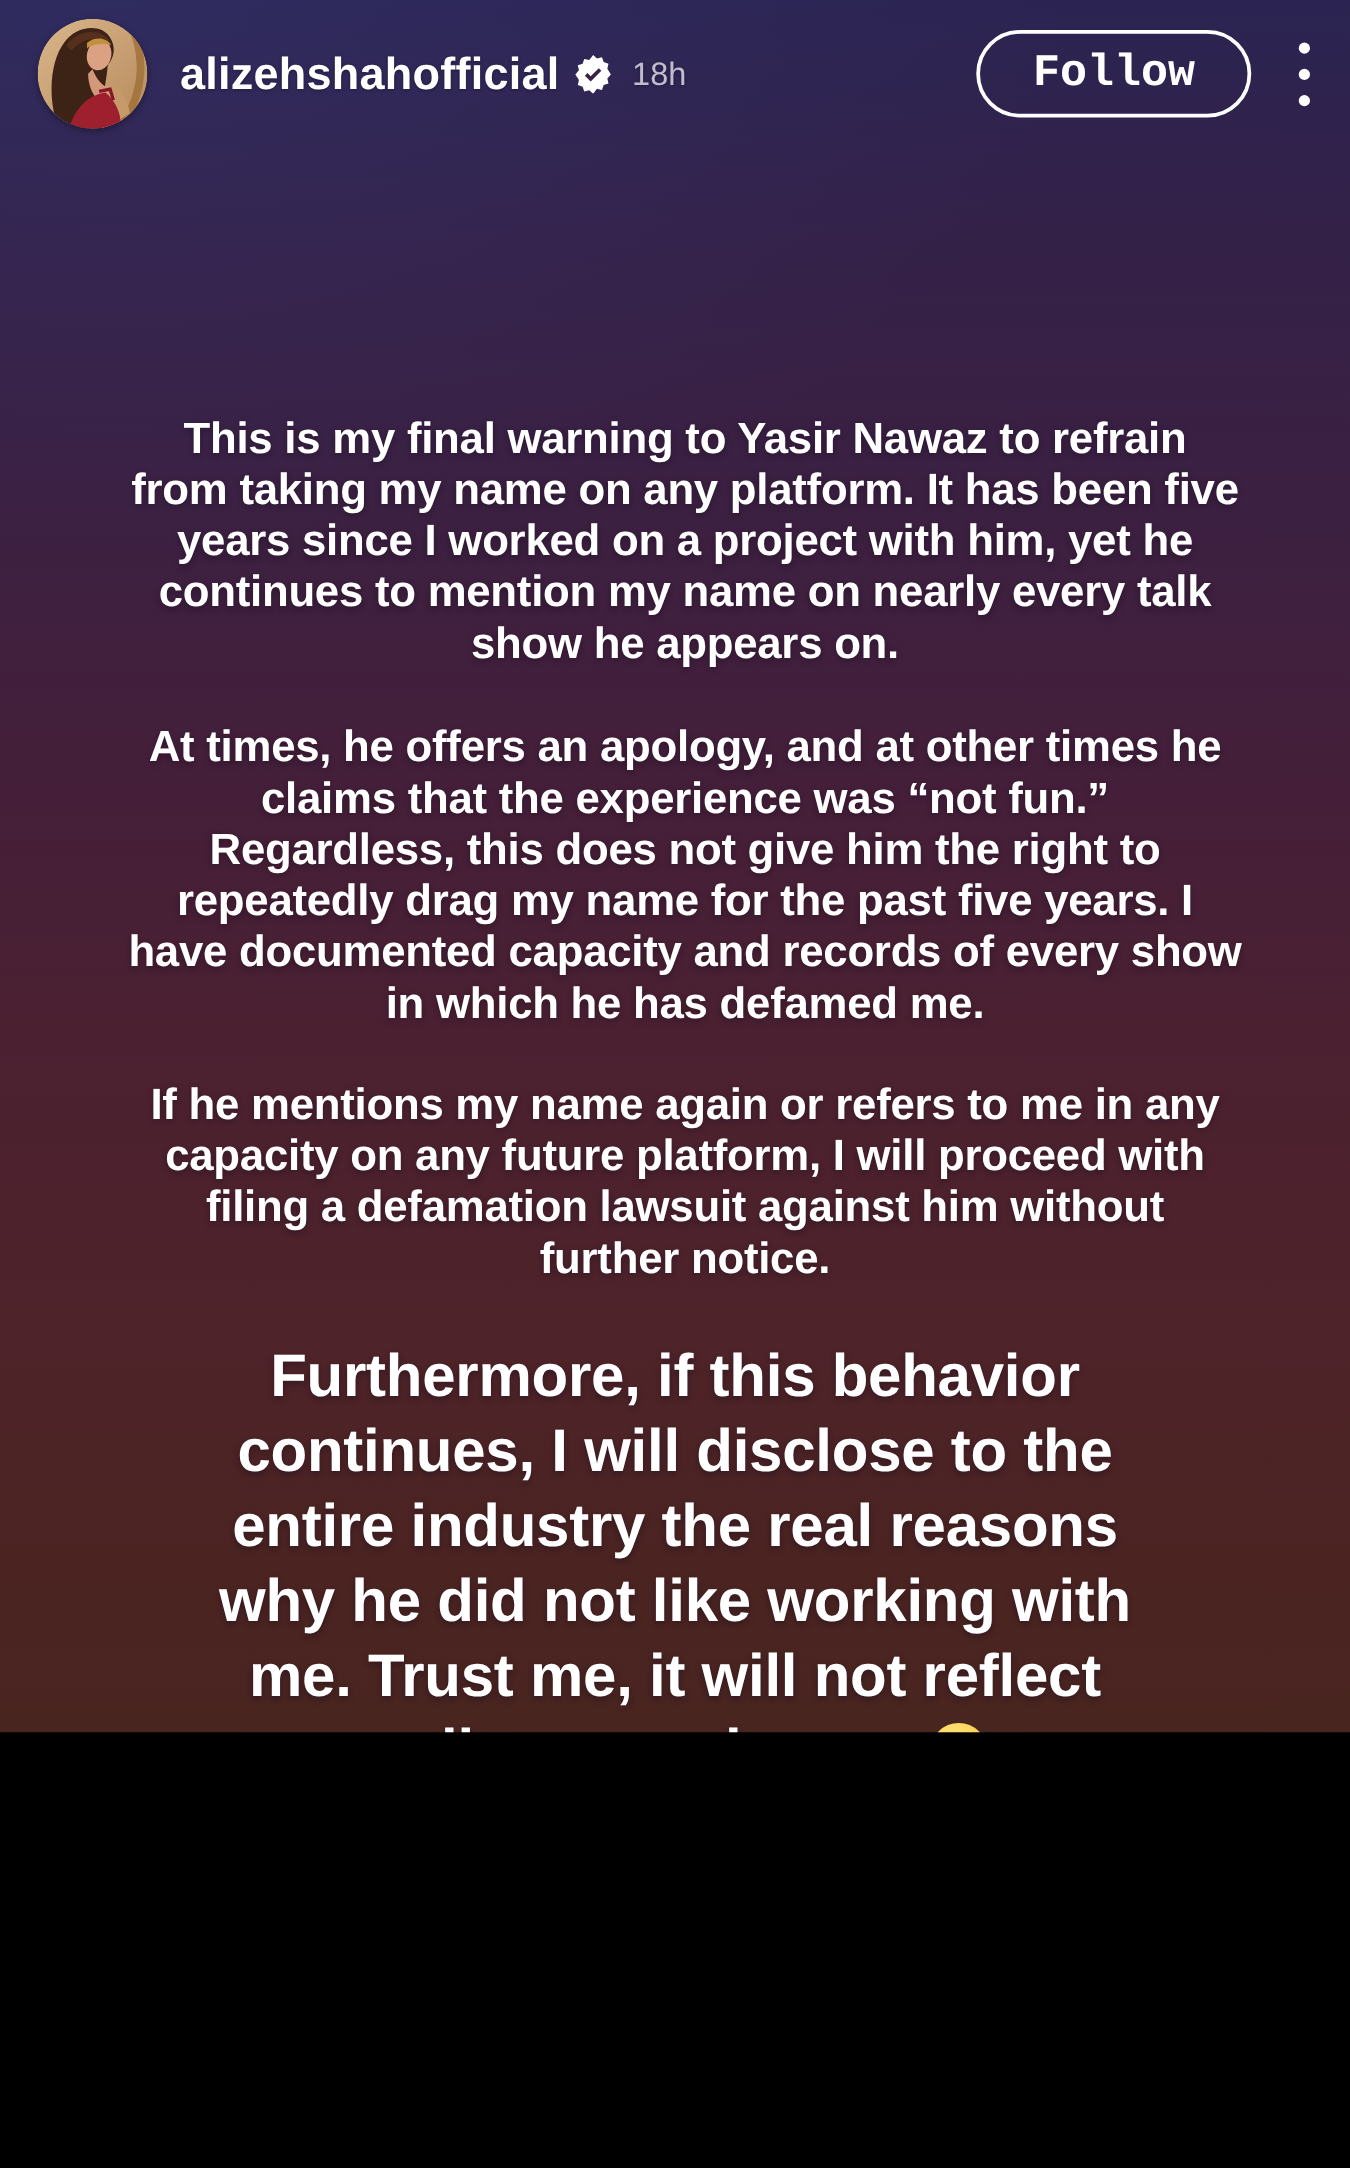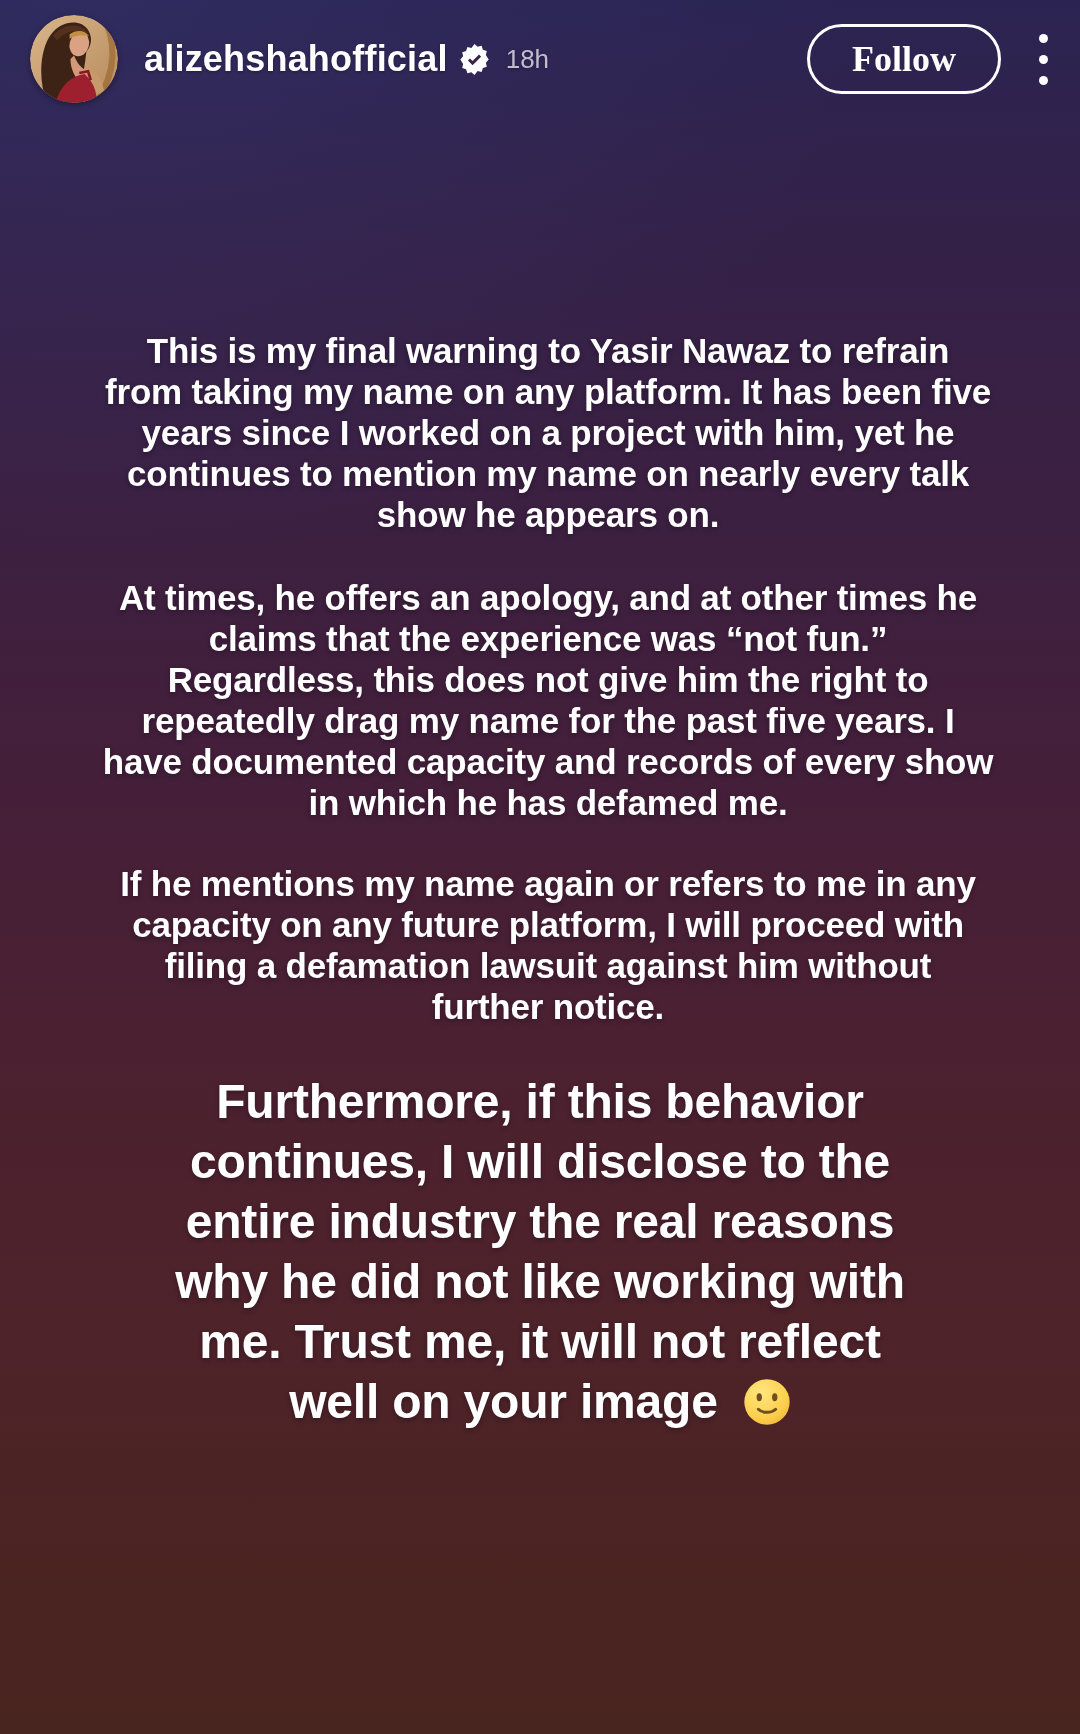--- a/index.html
+++ b/index.html
@@ -1,18 +1,18 @@
 <!DOCTYPE html>
 <html><head>
 <meta charset="utf-8">
 <style>
   html,body{margin:0;padding:0;background:#000;}
   .screen{
     position:relative;
-    width:1080px;height:1734px;
+    width:1080px;height:1386px;
     overflow:hidden;
     font-family:"Liberation Sans","DejaVu Sans",sans-serif;
     background:
       radial-gradient(130% 60% at 8% 0%, rgba(58,64,130,.28) 0%, rgba(58,64,130,0) 55%),
       linear-gradient(to bottom,
         #2b2452 0%,
         #342148 14%,
         #3c2041 30%,
         #451f39 46%,
         #4c2130 62%,
@@ -40,21 +40,21 @@
   .badge{display:inline-flex;margin-left:11px;}
   .badge svg{width:31px;height:31px;display:block;}
   .timestamp{
     margin-left:16px;color:#c2bccf;font-size:26px;font-weight:400;
     text-shadow:0 1px 3px rgba(0,0,0,.3);
   }
   .follow-btn{
     margin-left:auto;margin-right:34px;
     background:transparent;color:#fff;
     border:3px solid #fff;border-radius:38px;
-    font-family:Liberation Serif, serif;font-size:36px;font-weight:600;
+    font-family:Liberation Mono, monospace;font-size:36px;font-weight:600;
     padding:14px 42px;line-height:1;cursor:pointer;
   }
   .more{
     display:flex;flex-direction:column;align-items:center;gap:12px;
     padding:6px 4px;cursor:pointer;
   }
   .more i{width:9px;height:9px;border-radius:50%;background:#fff;display:block;}
 
   
   .para{

